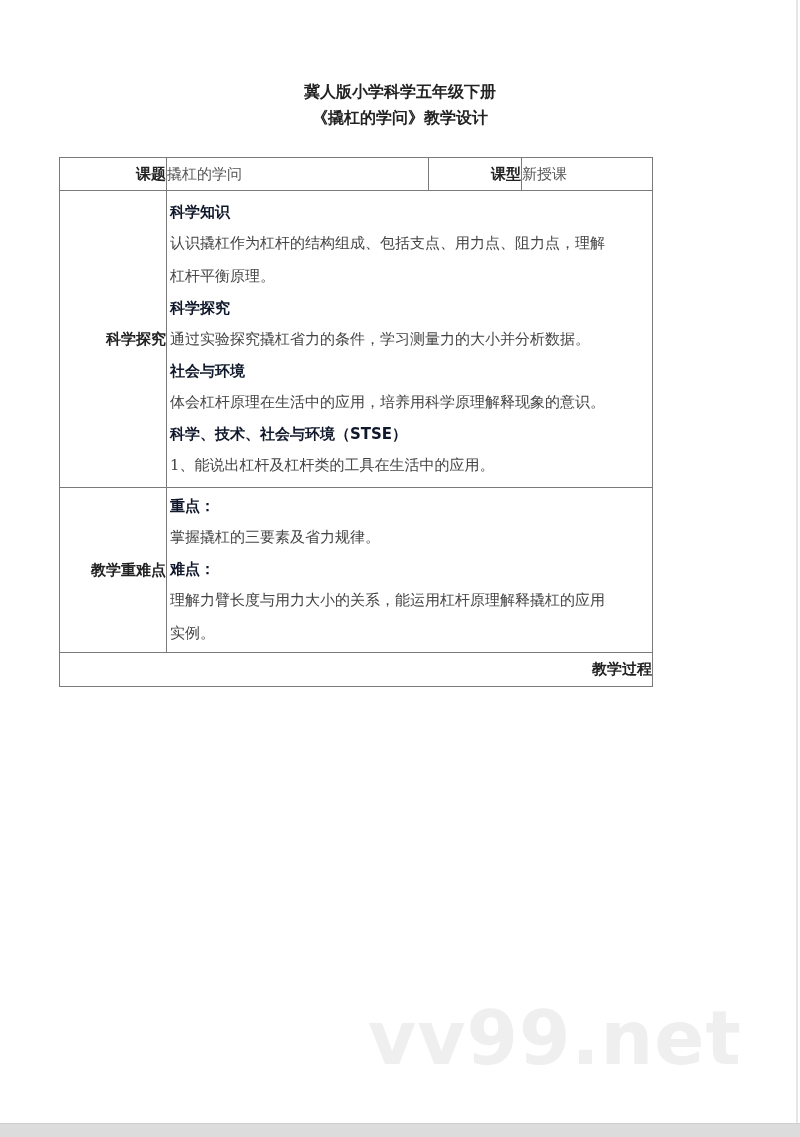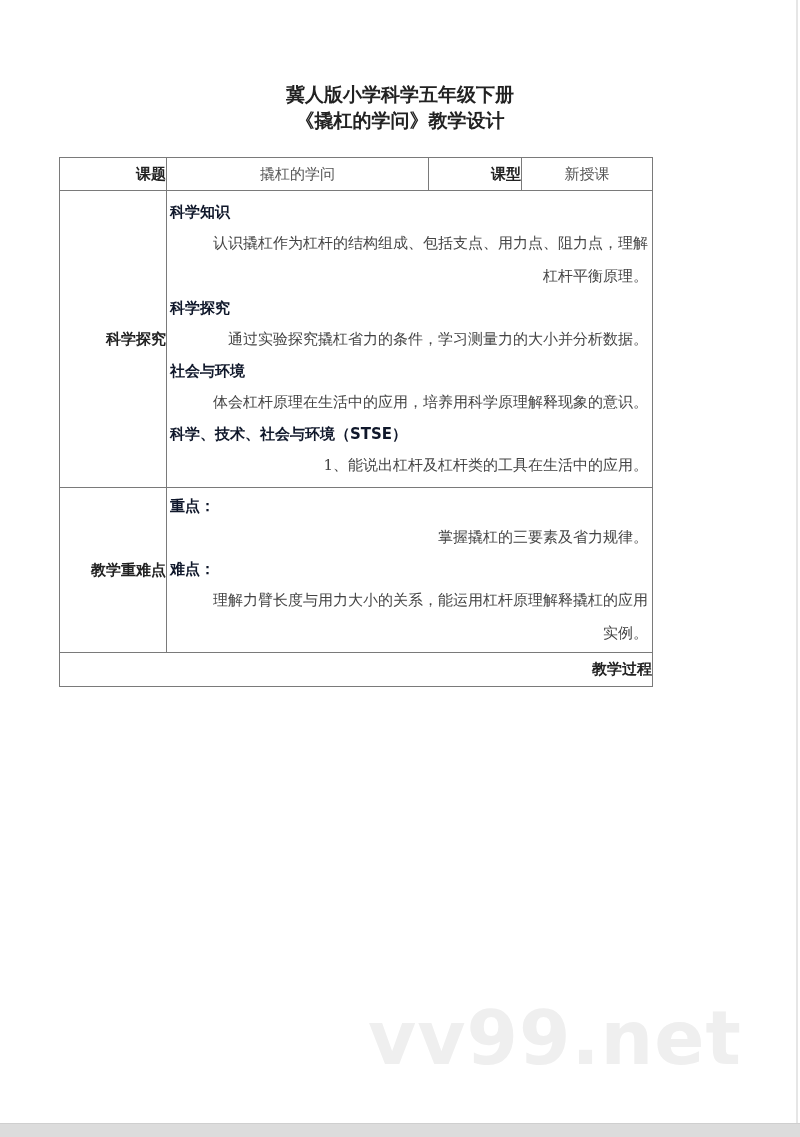--- a/index.html
+++ b/index.html
@@ -13,46 +13,46 @@
     position: absolute; top: 0; right: 2px; width: 2px; height: 1124px;
     background: #e6e6e6;
   }
   .bottom-band {
     position: absolute; left: 0; right: 0; top: 1123px; height: 14px;
     background: #dcdcdc; border-top: 1px solid #cfcfcf;
   }
   .title {
     position: absolute; left: 0; width: 800px; text-align: center;
     font-family: Liberation Mono, monospace;
-    font-weight: bold; font-size: 19px; color: #222;
+    font-weight: bold; font-size: 16px; color: #222;
   }
   .title.t1 { top: 82px; }
   .title.t2 { top: 108px; }
 
   table.plan {
     position: absolute; left: 59px; top: 157px;
     width: 593px; border-collapse: collapse; table-layout: fixed;
   }
   table.plan td {
     border: 1px solid #7a7a7a; padding: 0; vertical-align: middle;
     font-size: 15px;
   }
   .lbl {
     text-align: right;
     font-family: "DejaVu Sans", "Liberation Sans", sans-serif;
     font-weight: bold; color: #222; font-size: 15px;
   }
-  .val { text-align: center; color: #555; font-size: 15px; margin-left: 12px; }
+  .val { text-align: left; color: #555; font-size: 15px; margin-left: 12px; }
   .content { padding: 0 4px 0 3px !important; color: #444; }
   .content .h {
     font-family: "DejaVu Sans", "Liberation Sans", sans-serif;
     font-weight: bold; color: #0f172a; font-size: 15px;
     line-height: 30px; height: 30px;
   }
-  .content .p { line-height: 33px; font-size: 15px; text-align: right; }
+  .content .p { line-height: 33px; font-size: 15px; }
   .row-head td { height: 32px; }
   .row-goals td { height: 296px; }
   .row-keys td { height: 164px; }
   .row-prep td { height: 99px; }
   .row-process td { height: 33px; }
   .watermark {
     position: absolute; left: 368px; top: 995px;
     font-family: "DejaVu Sans", "Liberation Sans", sans-serif;
     font-weight: bold; font-size: 74px; color: #efefef; letter-spacing: 1px;
   }

